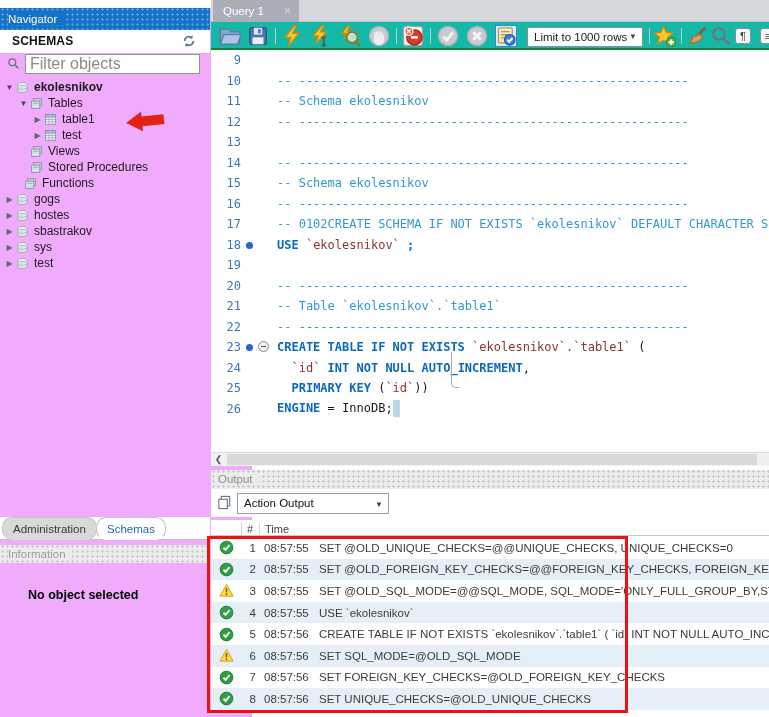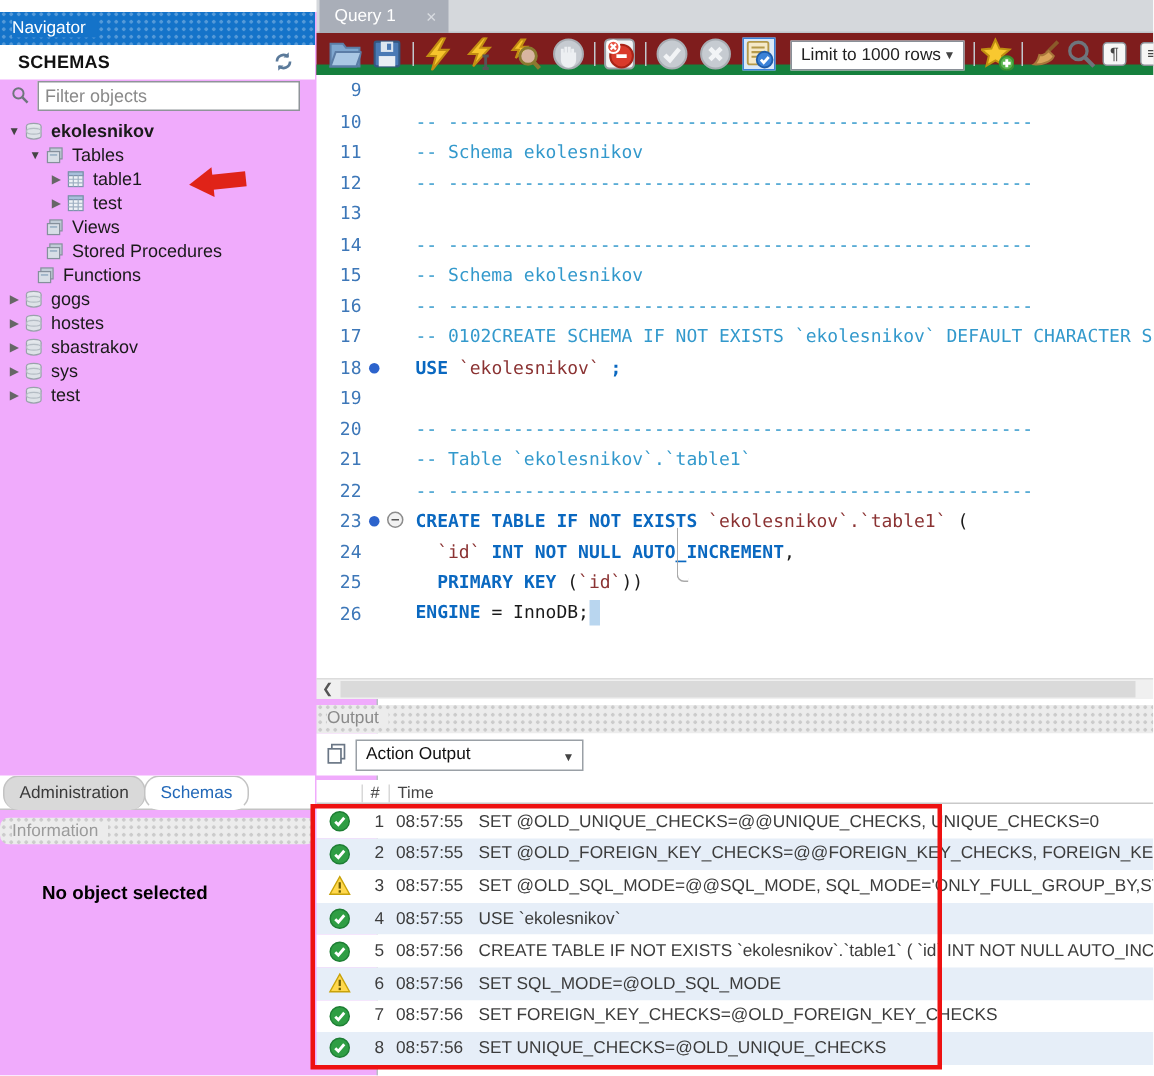--- a/index.html
+++ b/index.html
@@ -13,56 +13,56 @@
     font-size:11.5px; line-height:22px; padding-left:8px;
     background-image:radial-gradient(rgba(255,255,255,.28) 1px, transparent 1.2px);
     background-size:5px 5px; background-position:60px 4px; }
   .nav-titlebar .ttl { background:#1473c9; padding-right:8px; }
   .schemas-row { position:absolute; left:0; top:22px; width:210px; height:23px; background:#fff; }
   .schemas-row .sh { position:absolute; left:12px; top:4px; font-weight:bold; font-size:12px; color:#111; letter-spacing:.2px; }
   .schemas-row .refresh { position:absolute; right:14px; top:4px; width:14px; height:14px; }
   .filter-row { position:absolute; left:0; top:45px; width:210px; height:26px; }
   .filter-row .mag { position:absolute; left:7px; top:4px; width:13px; height:13px; }
   .filter-input { position:absolute; left:25px; top:1px; width:175px; height:20px; border:1px solid #8f9499;
-    font-family:"Liberation Sans",sans-serif; font-size:12px; padding:4px 4px; color:#333; background:#fff; }
+    font-family:"Liberation Sans",sans-serif; font-size:16px; padding:4px 4px; color:#333; background:#fff; }
   .filter-input::placeholder { color:#8a8a8a; }
 
   .tree { position:absolute; left:0; top:71px; width:210px; }
   .tree-row { display:flex; align-items:center; height:16px; cursor:default; }
   .tree-row .arr { width:11px; text-align:center; font-size:8px; color:#444; flex:none; }
   .tree-row .arr.cl { color:#666; }
   .tree-row .ic { width:15px; height:13px; margin-right:4px; flex:none; }
   .tree-row .lbl { font-size:12px; color:#1a1a1a; white-space:nowrap; }
   .tree-row .lbl.b { font-weight:bold; }
 
   .side-tabs { position:absolute; left:0; top:509px; width:210px; height:23px; border-bottom:1px solid #c3c3c3; background:#fff; }
   .side-tab { position:absolute; top:0; height:23px; line-height:23px; padding:0 10px; font-size:11.5px;border-radius:10px; }
   .side-tab.admin { left:2px; background:#d9d9d9; color:#3a3a3a; border:1px solid #c3c3c3; border-bottom:none; }
   .side-tab.schem { left:96px; background:#fff; color:#2268b8; border:1px solid #c3c3c3; border-bottom:1px solid #fff; }
   .info-bar { position:absolute; left:0; top:537px; width:210px; height:18px; background:#ececec; color:#9b9b9b;
     font-size:11.5px; line-height:18px; padding-left:8px;
-    background-image:radial-gradient(rgba(0,0,0,.14) 1px, transparent 1.2px); background-size:5px 5px; background-position:70px 4px;border-radius:6px; }
+    background-image:radial-gradient(rgba(0,0,0,.14) 1px, transparent 1.2px); background-size:5px 5px; background-position:70px 4px; }
   .info-bar .ttl { background:#ececec; padding-right:6px; }
   .no-object { position:absolute; left:28px; top:580px; font-weight:bold; font-size:12.5px; color:#000; }
 
   
   .red-arrow { position:absolute; left:126px; top:103px; width:40px; height:20px; transform:rotate(-6deg); }
   .red-arrow .head { position:absolute; left:0; top:0; width:0; height:0;
     border-top:10px solid transparent; border-bottom:10px solid transparent; border-right:16px solid #e02318; }
   .red-arrow .shaft { position:absolute; left:14px; top:5px; width:24px; height:10px; background:#e02318; }
   .red-rect { position:absolute; left:207px; top:536px; width:421px; height:177px; border:3px solid #ee1111; z-index:50; pointer-events:none; }
 
   
   .main { position:absolute; left:211px; top:0; width:558px; height:717px; }
   .tabstrip { position:absolute; left:0; top:0; width:558px; height:22px; background:#d5d8dc; border-bottom:1px solid #bfc4ca; }
   .qtab { position:absolute; left:2px; top:0; width:86px; height:22px; background:#a9aeb8; color:#fff;
     font-size:11.5px; line-height:22px; padding-left:10px; }
   .qtab .x { position:absolute; right:8px; top:0; color:#d8dbe0; font-size:12px; }
 
-  .toolbar { position:absolute; left:0; top:22px; width:558px; height:28px; background:#7f1d1d; border-bottom:7px solid #15803d; }
+  .toolbar { position:absolute; left:0; top:22px; width:558px; height:28px; background:#14b8a6; border-bottom:2px solid #15803d; }
   .tbi { position:absolute; top:3px; width:22px; height:22px; display:flex; align-items:center; justify-content:center; }
   .tbsep { position:absolute; top:6px; width:1px; height:16px; background:#c2c7cd; }
   .tbi.sel { border:1px solid #3b82d8; background:#dce9f8; }
   .limit-dd { position:absolute; left:316px; top:5px; width:116px; height:20px; background:#fff; border:1px solid #8a9098;
     font-size:11.5px; line-height:18px; padding-left:6px; color:#222; }
   .limit-dd .dar { position:absolute; right:5px; top:0; font-size:8px; color:#444; line-height:18px; }
   .boxicon { display:inline-block; width:16px; height:16px; border:1px solid #8a9098; border-radius:3px; background:#f6f6f6;
     color:#444; font-size:11px; line-height:14px; text-align:center; }
 
   .editor { position:absolute; left:0; top:50px; width:558px; height:402px; background:#fff; overflow:hidden;

